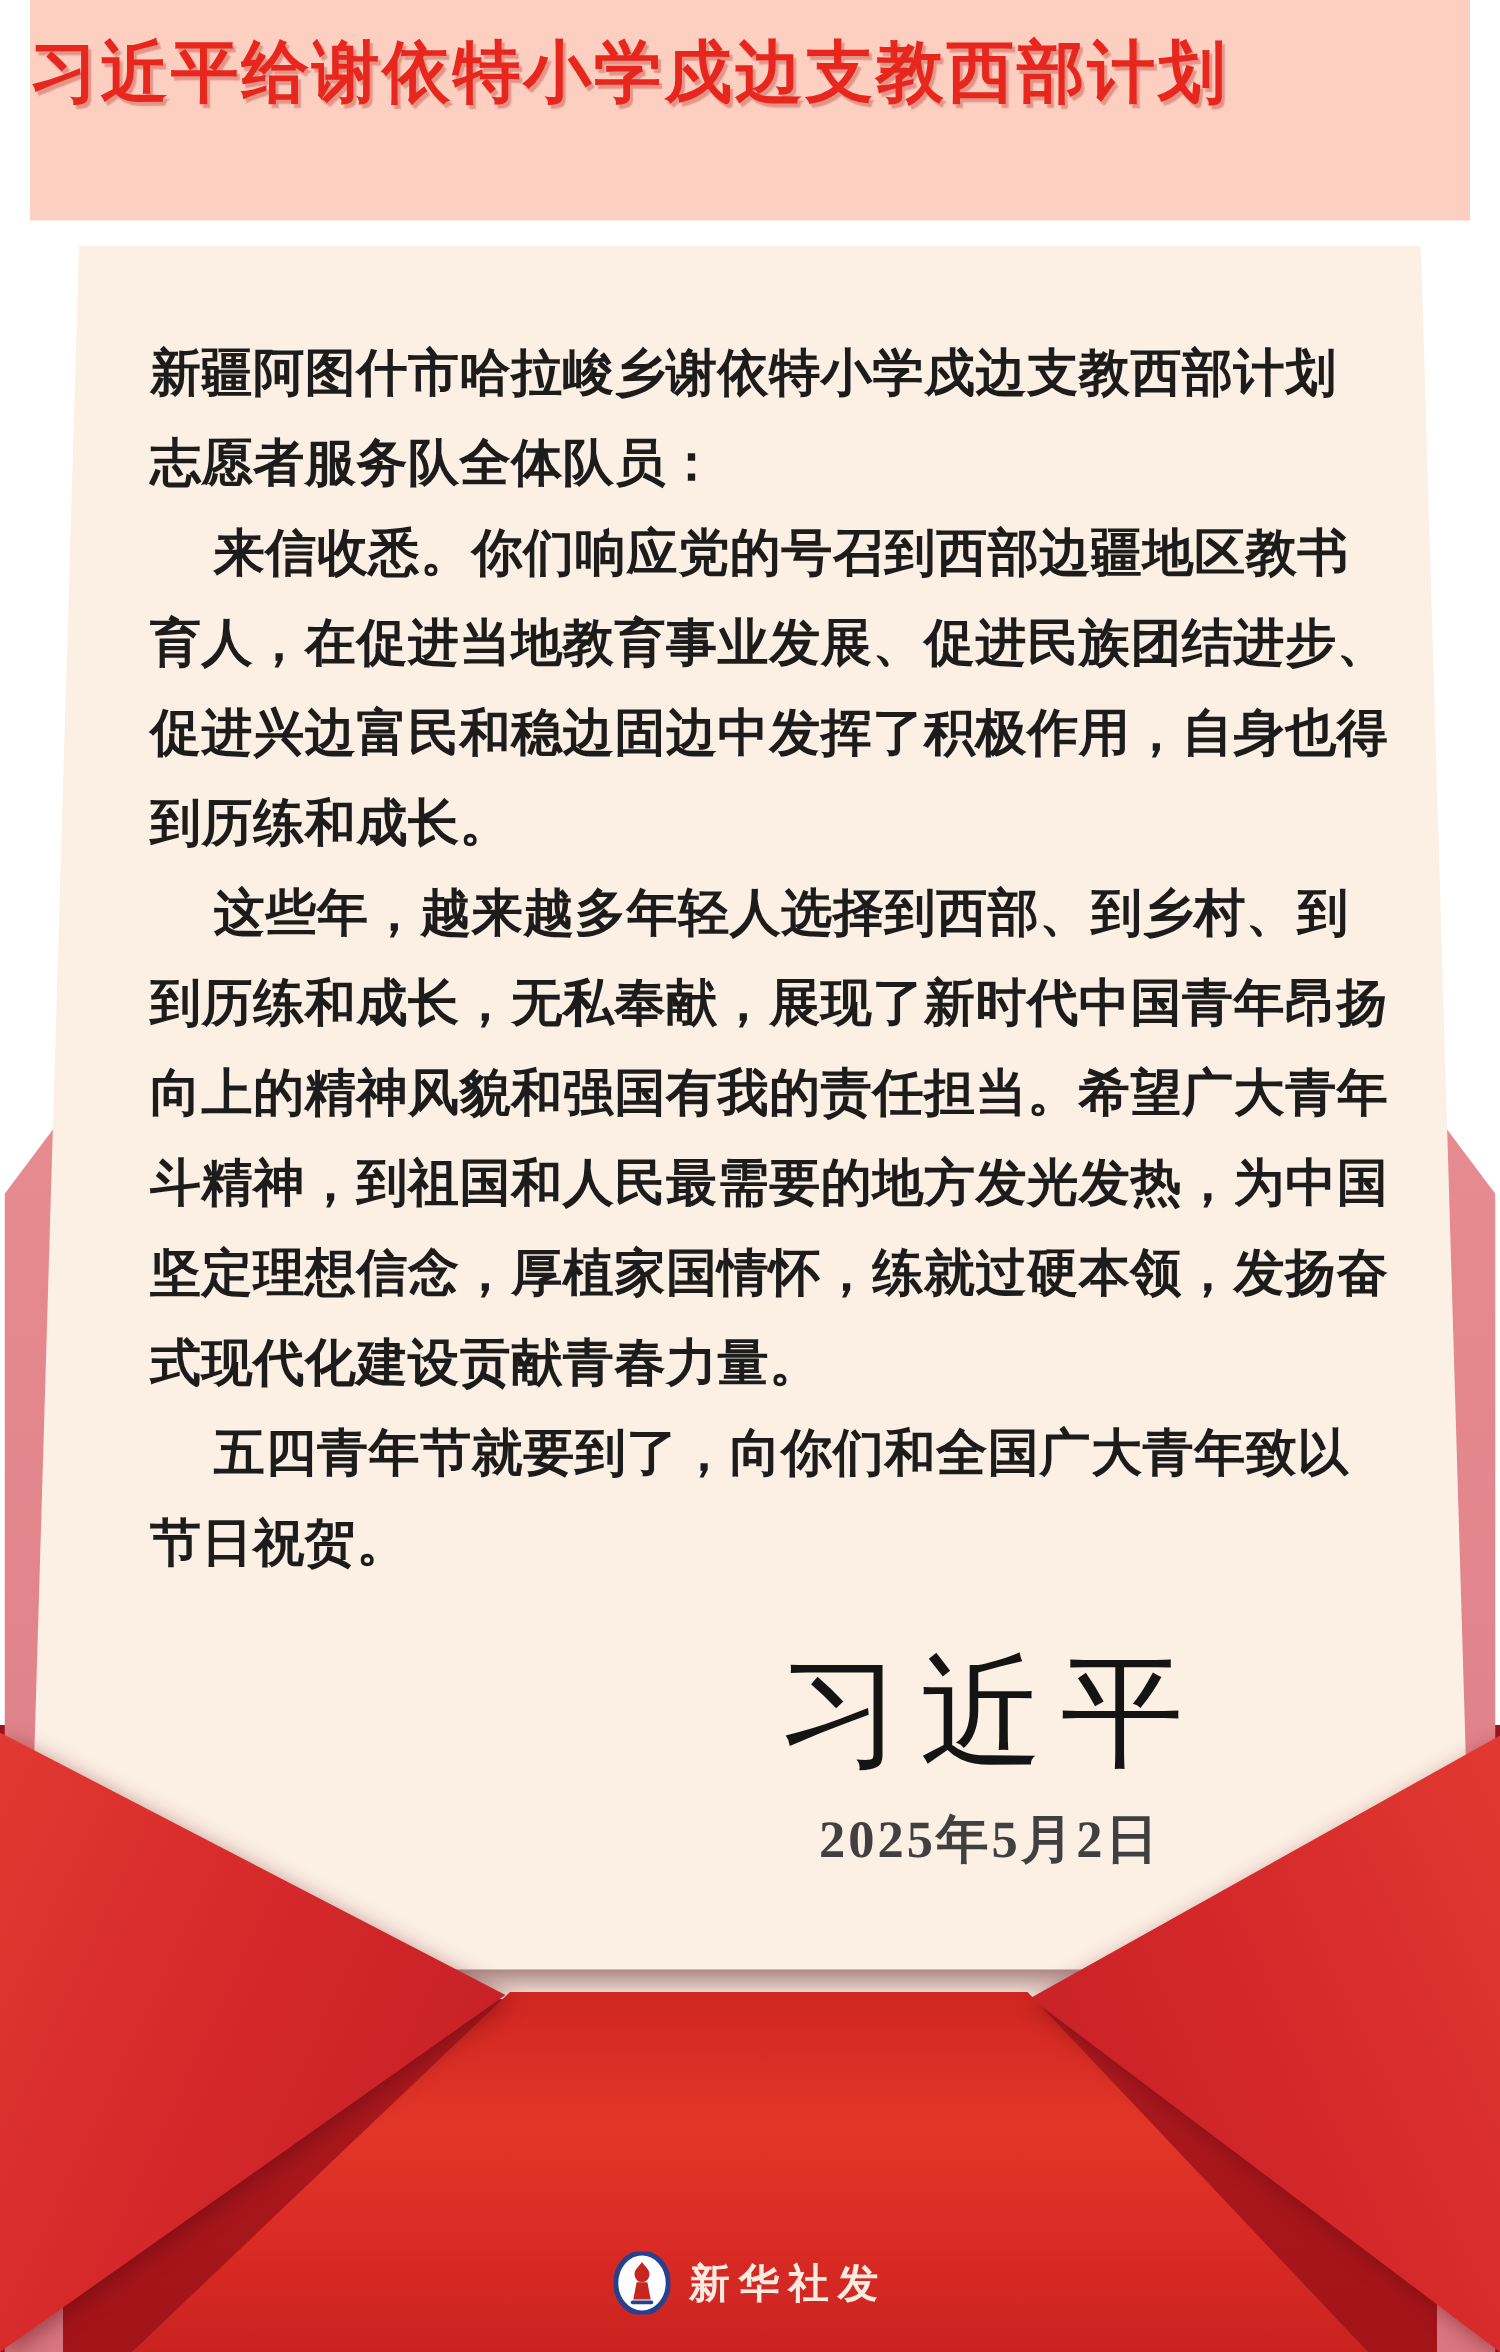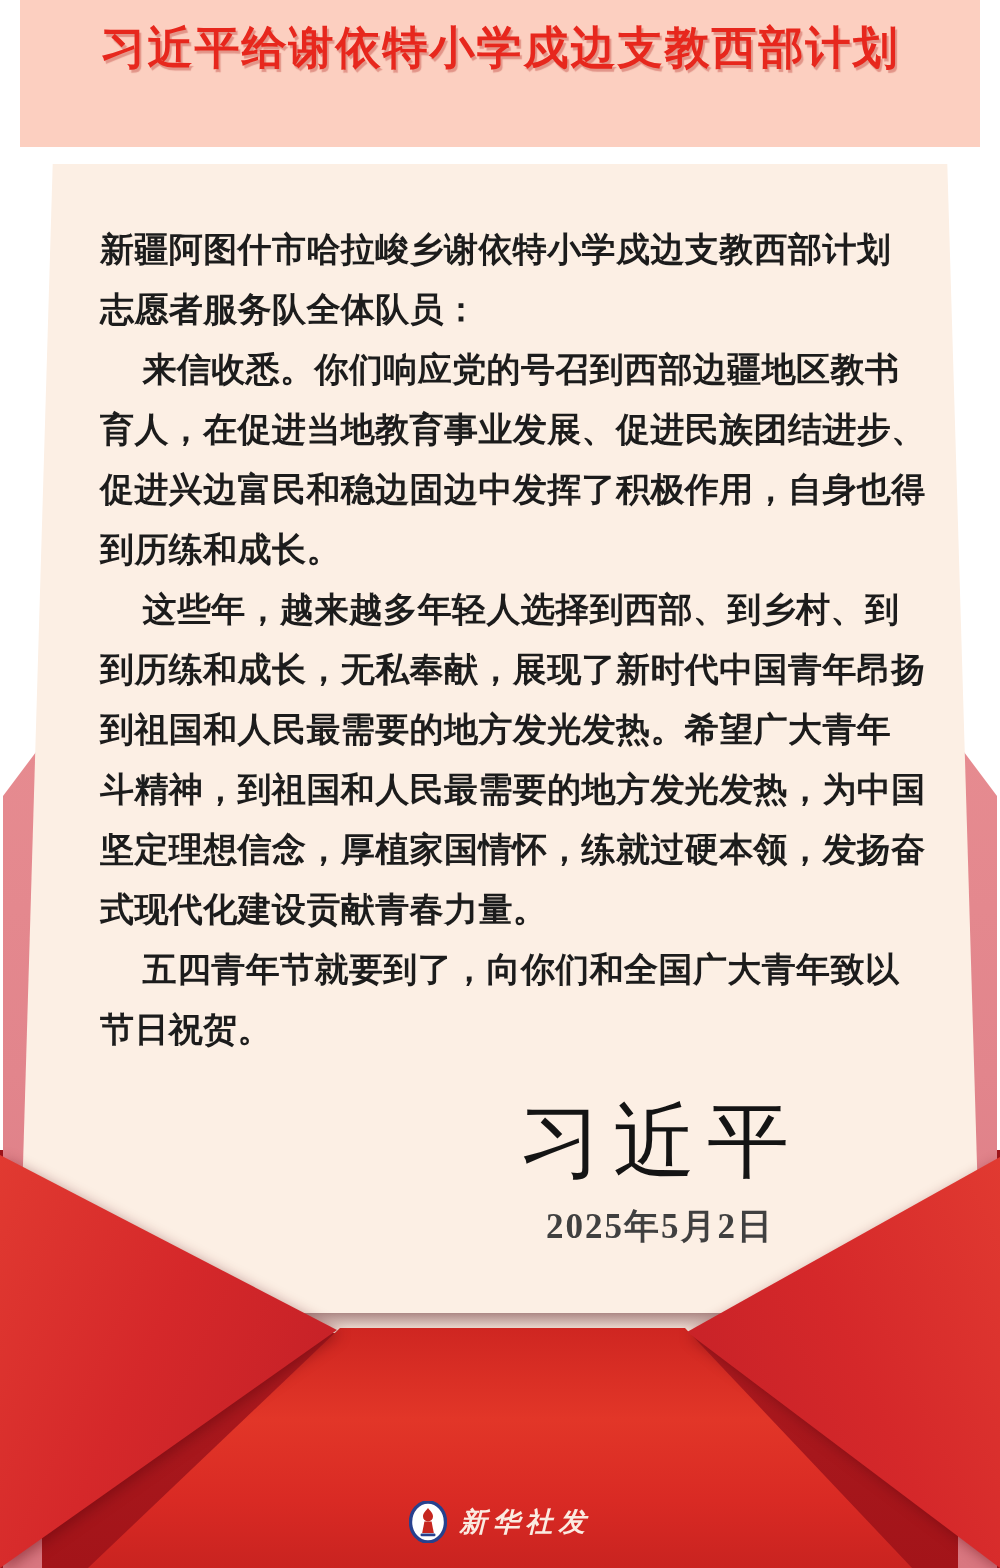--- a/index.html
+++ b/index.html
@@ -9,21 +9,21 @@
   }
   html,body{margin:0;padding:0;background:#888;}
   .canvas{
     position:relative; width:1000px; height:1568px; margin:0 auto;
     background:var(--page-bg); overflow:hidden;
     font-family:"Liberation Serif","DejaVu Serif",serif;
   }
   
   .band{
     position:absolute; left:20px; right:20px; top:0; height:147px;
-    background:var(--band-bg); text-align:center;
+    background:var(--band-bg); text-align:left;
   }
   .title-line{
     font-weight:900; font-size:45px; line-height:57px; letter-spacing:2px;
     color:var(--title-red);
     text-shadow:2px 3px 1px rgba(170,25,18,.32);
     white-space:nowrap;
   }
   .title-line.first{padding-top:20px;}
   
   .env-base{
@@ -83,21 +83,21 @@
     clip-path:polygon(100% 2px,27px 177px,100% 100%);
     background:linear-gradient(245deg,#e13a31 0%,#d5282a 45%,#bf1e26 100%);
   }
   
   .footer{
     position:absolute; left:0; right:0; top:1494px; height:56px; z-index:10;
     display:flex; justify-content:center; align-items:center; gap:13px;
   }
   .credit{
     color:var(--credit-white); opacity:.95; font-size:27px; letter-spacing:6px;
-    font-style:italic; font-weight:600; white-space:nowrap;
+    font-weight:600; white-space:nowrap;
   }
   .logo{width:38px; height:42px; display:block;}
 </style>
 </head>
 <body>
 
 <div class="canvas">
 
   <div class="band">
     <div class="title-line first">习近平给谢依特小学戍边支教西部计划</div>
@@ -110,21 +110,21 @@
   <div class="paper">
     <div class="letter-body">
       <div class="letter-line">新疆阿图什市哈拉峻乡谢依特小学戍边支教西部计划</div>
       <div class="letter-line">志愿者服务队全体队员：</div>
       <div class="letter-line ind">来信收悉。你们响应党的号召到西部边疆地区教书</div>
       <div class="letter-line">育人，在促进当地教育事业发展、促进民族团结进步、</div>
       <div class="letter-line">促进兴边富民和稳边固边中发挥了积极作用，自身也得</div>
       <div class="letter-line">到历练和成长。</div>
       <div class="letter-line ind">这些年，越来越多年轻人选择到西部、到乡村、到</div>
       <div class="letter-line">到历练和成长，无私奉献，展现了新时代中国青年昂扬</div>
-      <div class="letter-line">到祖国和人民最需要的地方发光发热。希望广大青年</div>
+      <div class="letter-line">向上的精神风貌和强国有我的责任担当。希望广大青年</div>
       <div class="letter-line">斗精神，到祖国和人民最需要的地方发光发热，为中国</div>
       <div class="letter-line">坚定理想信念，厚植家国情怀，练就过硬本领，发扬奋</div>
       <div class="letter-line">式现代化建设贡献青春力量。</div>
       <div class="letter-line ind">五四青年节就要到了，向你们和全国广大青年致以</div>
       <div class="letter-line">节日祝贺。</div>
     </div>
     <div class="sig-block">
       <div class="sig-name">习近平</div>
       <div class="sig-date">2025年5月2日</div>
     </div>

